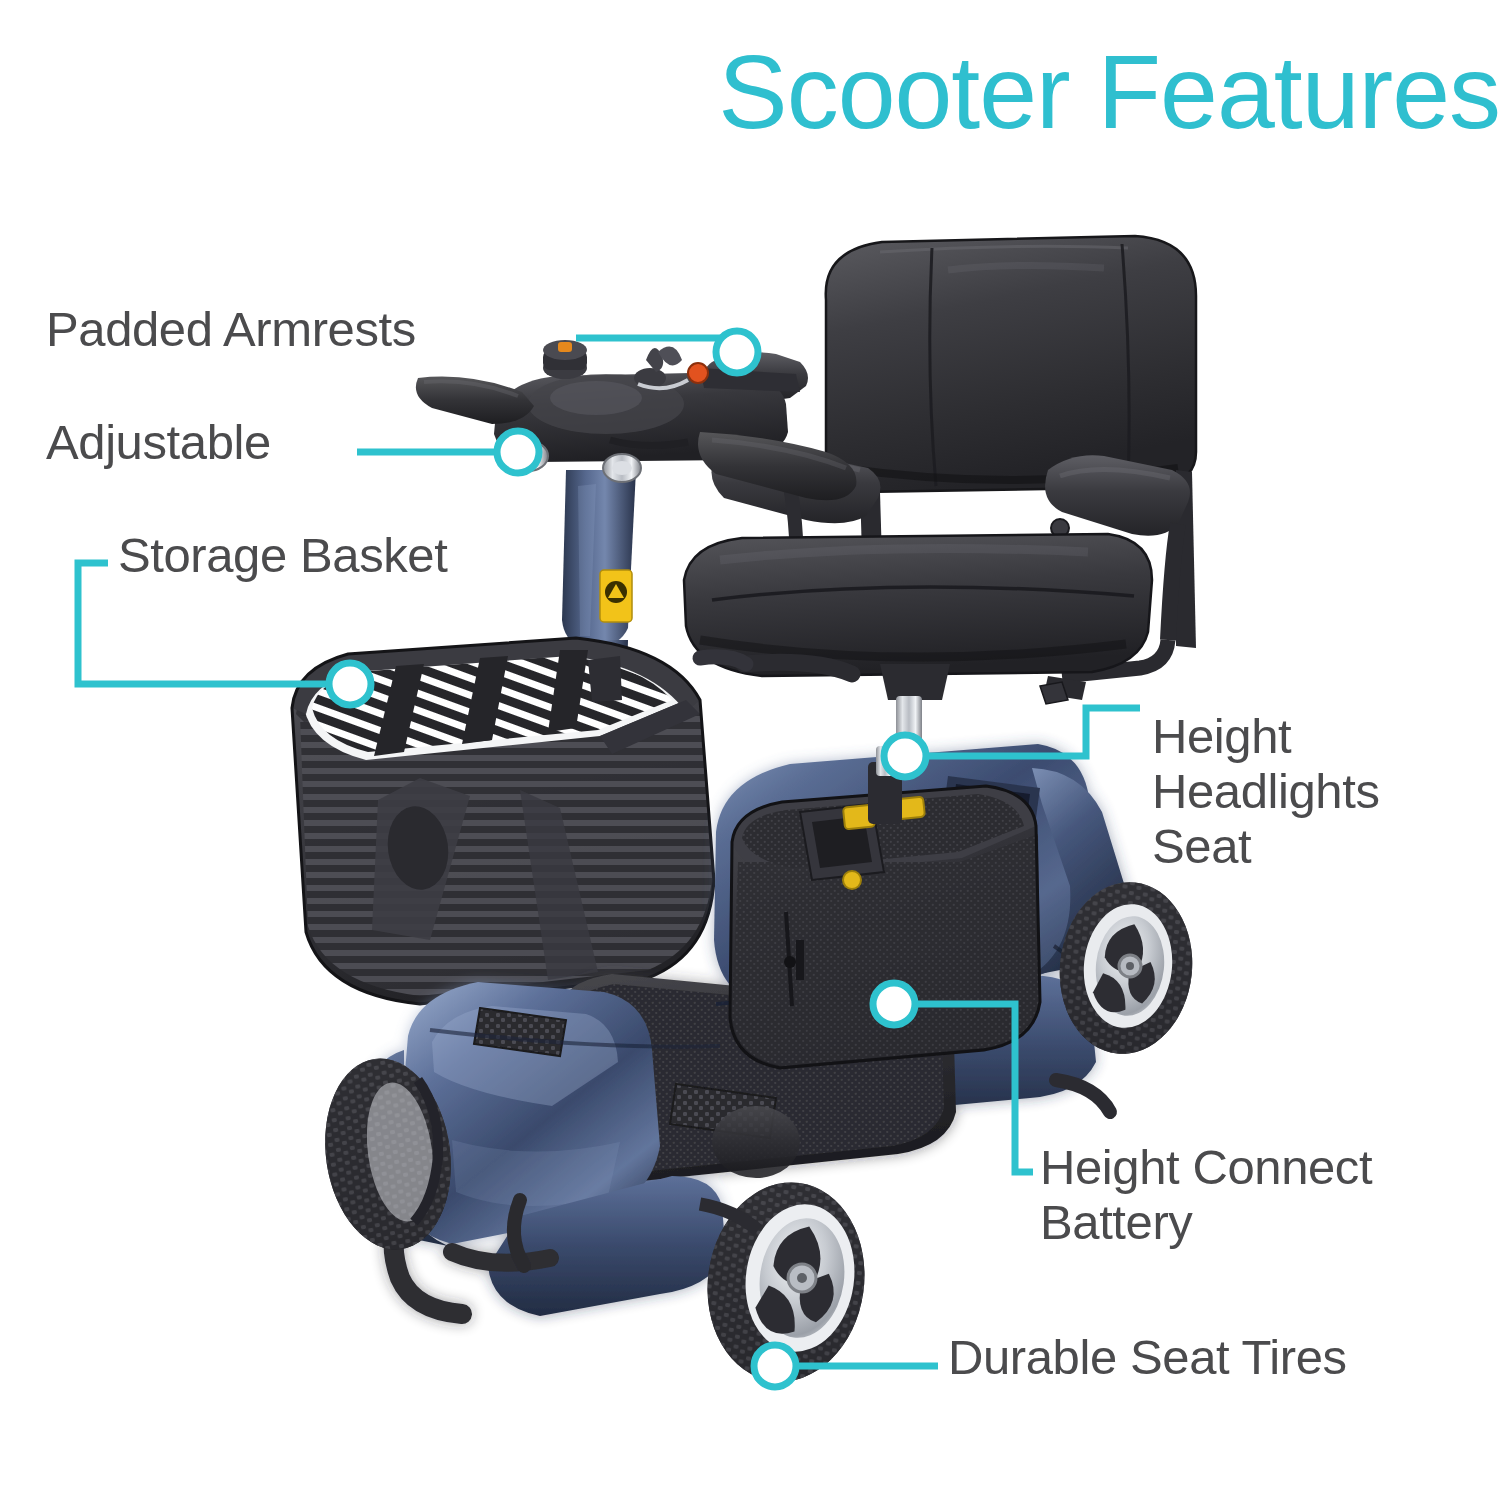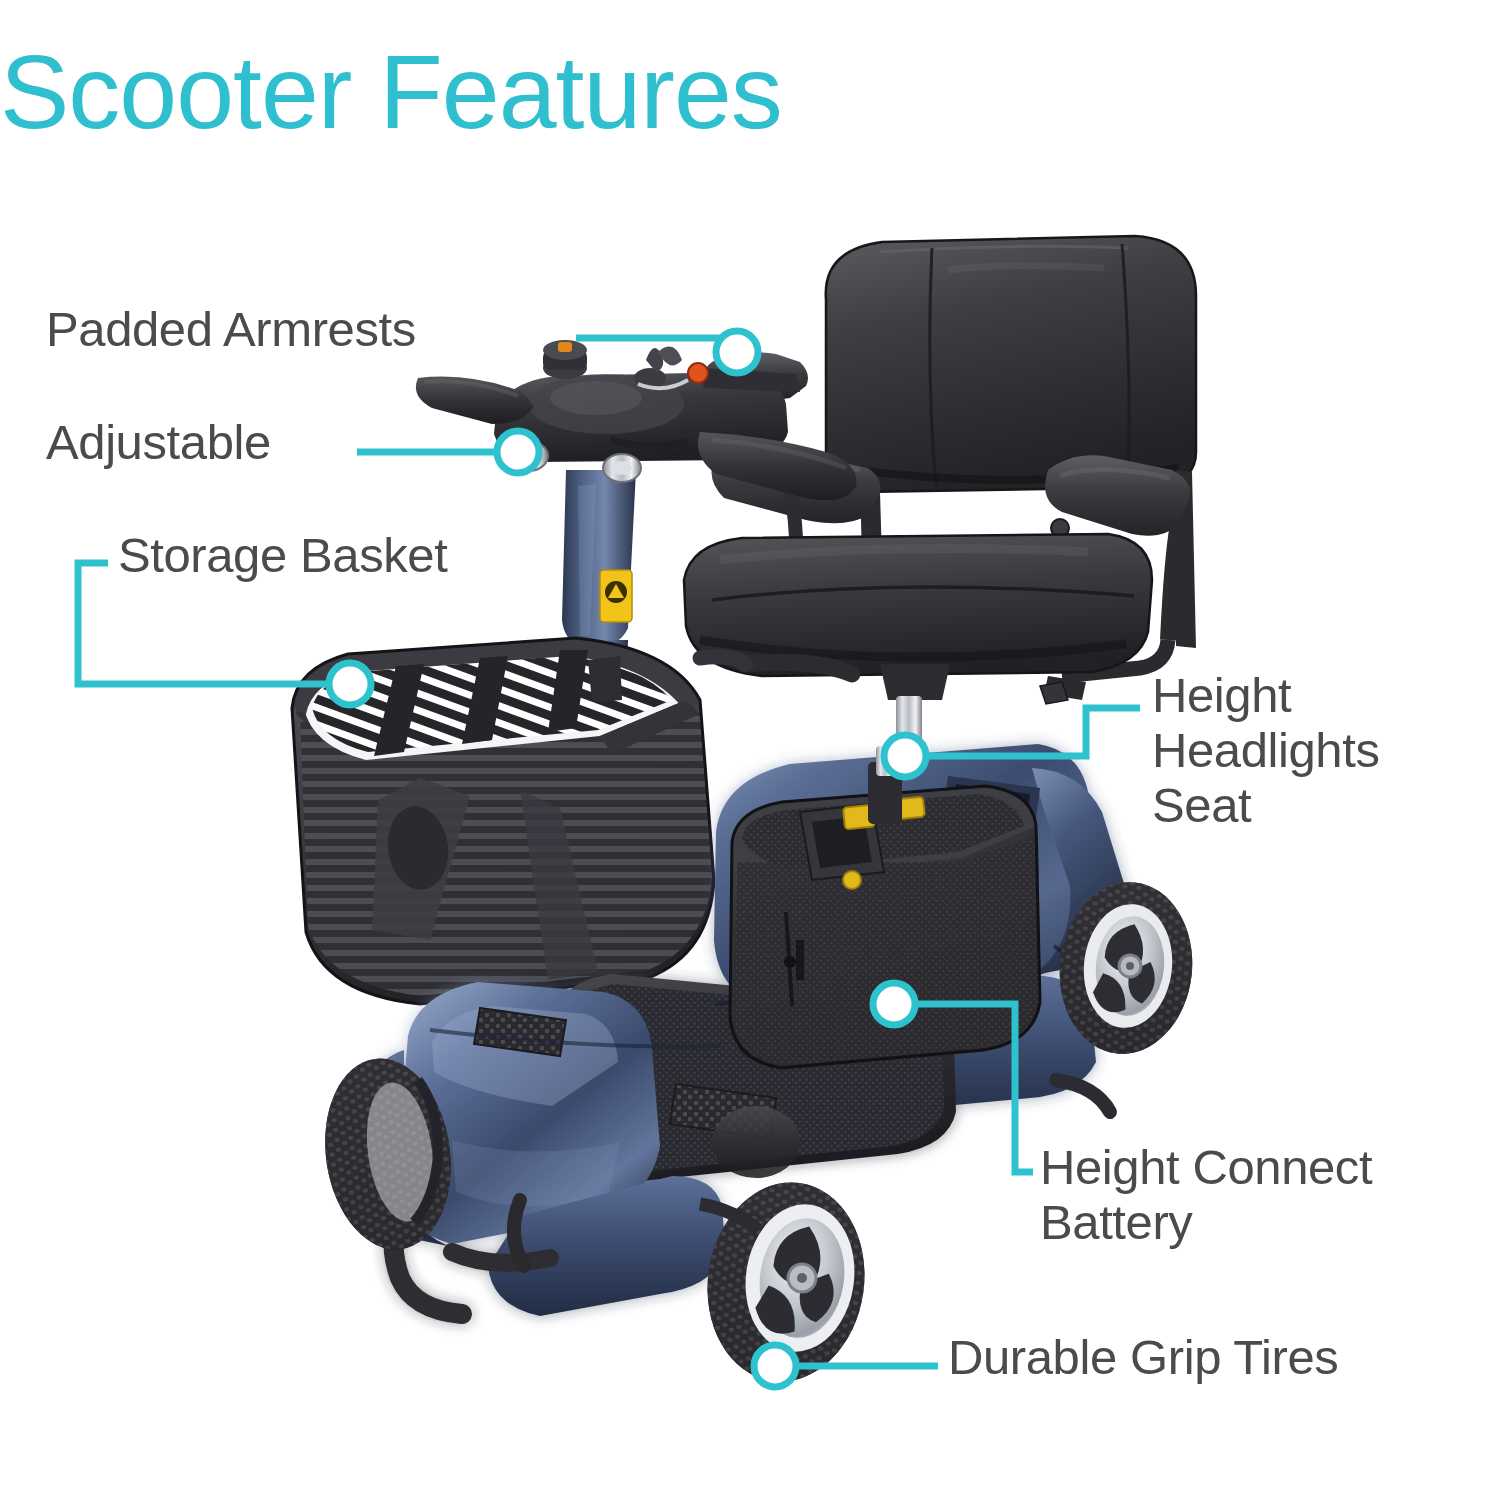--- a/index.html
+++ b/index.html
@@ -8,21 +8,21 @@
   body{
     width:1500px; height:1500px;
     font-family:"Liberation Sans", sans-serif;
     overflow:hidden; position:relative;
   }
   #stage{ position:absolute; inset:0; width:1500px; height:1500px; }
 
   
   #page-title{
     position:absolute; left:0; top:38px; width:1500px;
-    text-align:left;
+    text-align:right;
     font-size:104px; line-height:1.05;
     font-weight:400;
     letter-spacing:-1px;
     color:#2fbfcf;
     font-family:"Liberation Sans", sans-serif;
   }
 
   
   .label{
     position:absolute;
@@ -32,21 +32,21 @@
     font-weight:400;
     letter-spacing:-0.4px;
     white-space:pre-line;
     font-family:"Liberation Sans", sans-serif;
   }
   .label.right{ text-align:left; }
 
   #lbl-armrests { left:46px;  top:258px;margin-top:44px; }
   #lbl-headlights{ left:46px;  top:415px; }
   #lbl-basket   { left:118px; top:528px; }
-  #lbl-height   { left:1152px;top:668px;  width:320px; }
+  #lbl-height   { left:1152px;top:709px;  width:320px; }
   #lbl-battery  { left:1040px;top:1140px; width:440px; }
   #lbl-tires    { left:948px; top:1330px; }
 
   
   #leaders{ position:absolute; left:0; top:0; width:1500px; height:1500px; }
   #leaders .ln{ fill:none; stroke:#2ec2ce; stroke-width:7; stroke-linecap:butt; }
   #leaders .mk{ fill:#ffffff; stroke:#2ec2ce; stroke-width:7; }
 
   
   #product{ position:absolute; left:0; top:0; width:1500px; height:1500px; }
@@ -503,15 +503,15 @@
   <div class="label" id="lbl-armrests">Padded Armrests</div>
 
   <div class="label" id="lbl-headlights">Adjustable</div>
 
   <div class="label" id="lbl-basket">Storage Basket</div>
 
   <div class="label right" id="lbl-height"><span>Height</span><br><span>Headlights</span><br><span>Seat</span></div>
 
   <div class="label right" id="lbl-battery"><span>Height Connect</span><br><span>Battery</span></div>
 
-  <div class="label right" id="lbl-tires">Durable Grip Tires</div>
+  <div class="label right" id="lbl-tires">Durable Seat Tires</div>
 
 </div>
 
 </body></html>

